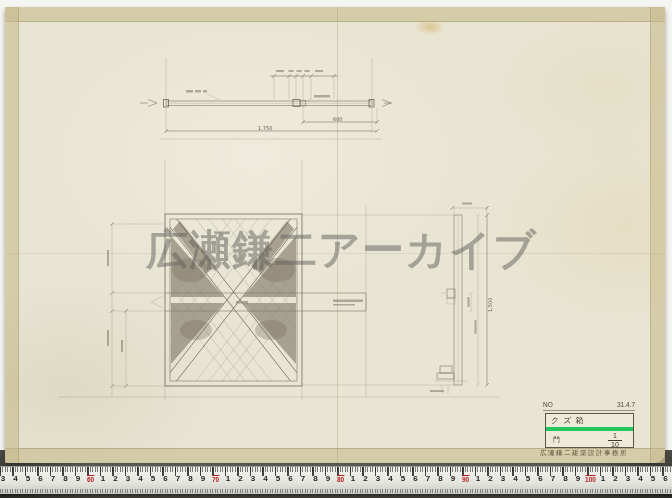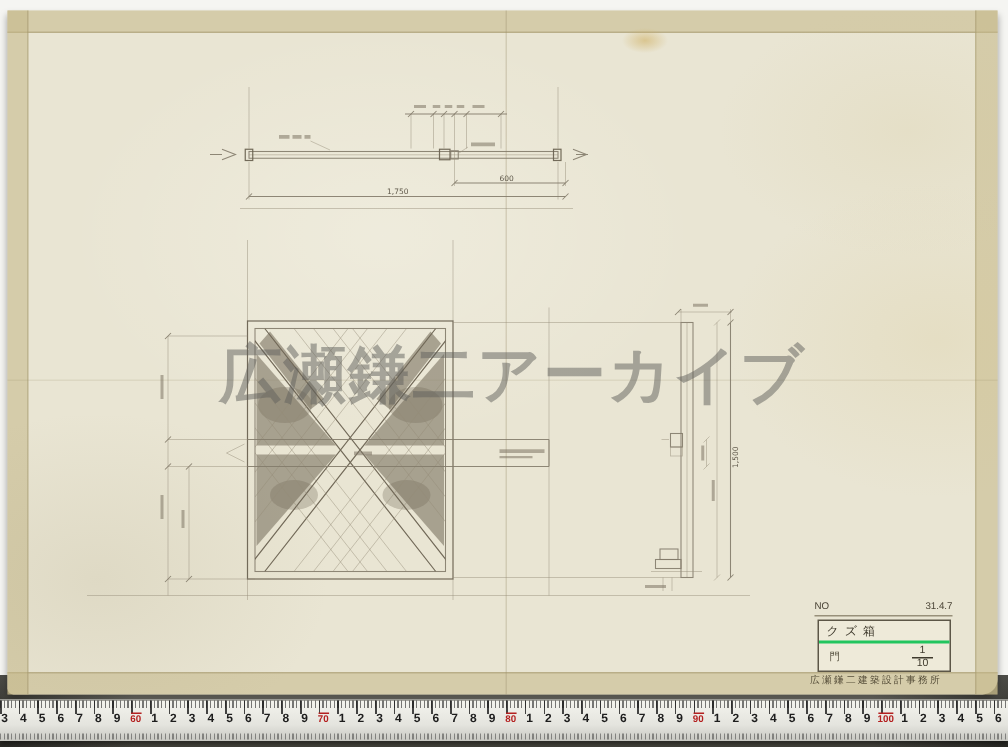--- a/index.html
+++ b/index.html
@@ -41,21 +41,21 @@
   .shade2{fill:#6f6757;opacity:.30;}
   .tx{fill:#7d7564;opacity:.55;}
   svg text{fill:#5f584a;font-family:"DejaVu Sans",sans-serif;}
   
   .tb-head{position:absolute;left:543px;top:401px;width:92px;height:9px;z-index:6;
     font-size:6.5px;color:#4a4436;display:flex;justify-content:space-between;}
   .tb-underline{position:absolute;left:543px;top:410px;width:92px;height:1px;
     background:rgba(85,75,50,.55);z-index:6;}
   .tb-box{position:absolute;left:545px;top:413px;width:89px;height:35px;z-index:6;
     border:1px solid #5c5647;background:rgba(242,238,222,.55);box-sizing:border-box;}
-  .tb-row1{height:12px;border-bottom:2px solid #22c55e;font-size:8px;letter-spacing:4px;
+  .tb-row1{height:12px;border-bottom:4px solid #22c55e;font-size:8px;letter-spacing:4px;
     color:#3f3a2d;padding:1px 0 0 5px;overflow:hidden;font-family:Liberation Mono, monospace;}
   .tb-row2{position:relative;height:21px;}
   .tb-item{position:absolute;left:7px;top:4px;font-size:7px;color:#55503f;}
   .tb-frac{position:absolute;right:11px;top:1px;width:14px;text-align:center;
     font-size:7px;color:#3f3a2d;line-height:8px;}
   .tb-frac .num{border-bottom:1px solid #3f3a2d;}
   .tb-stamp{position:absolute;left:540px;top:449px;width:118px;z-index:6;font-size:6.5px;
     letter-spacing:1.5px;color:rgba(62,54,36,.85);white-space:nowrap;overflow:hidden;}
   
   .ruler{position:absolute;left:0;top:466px;width:672px;height:27px;z-index:8;

